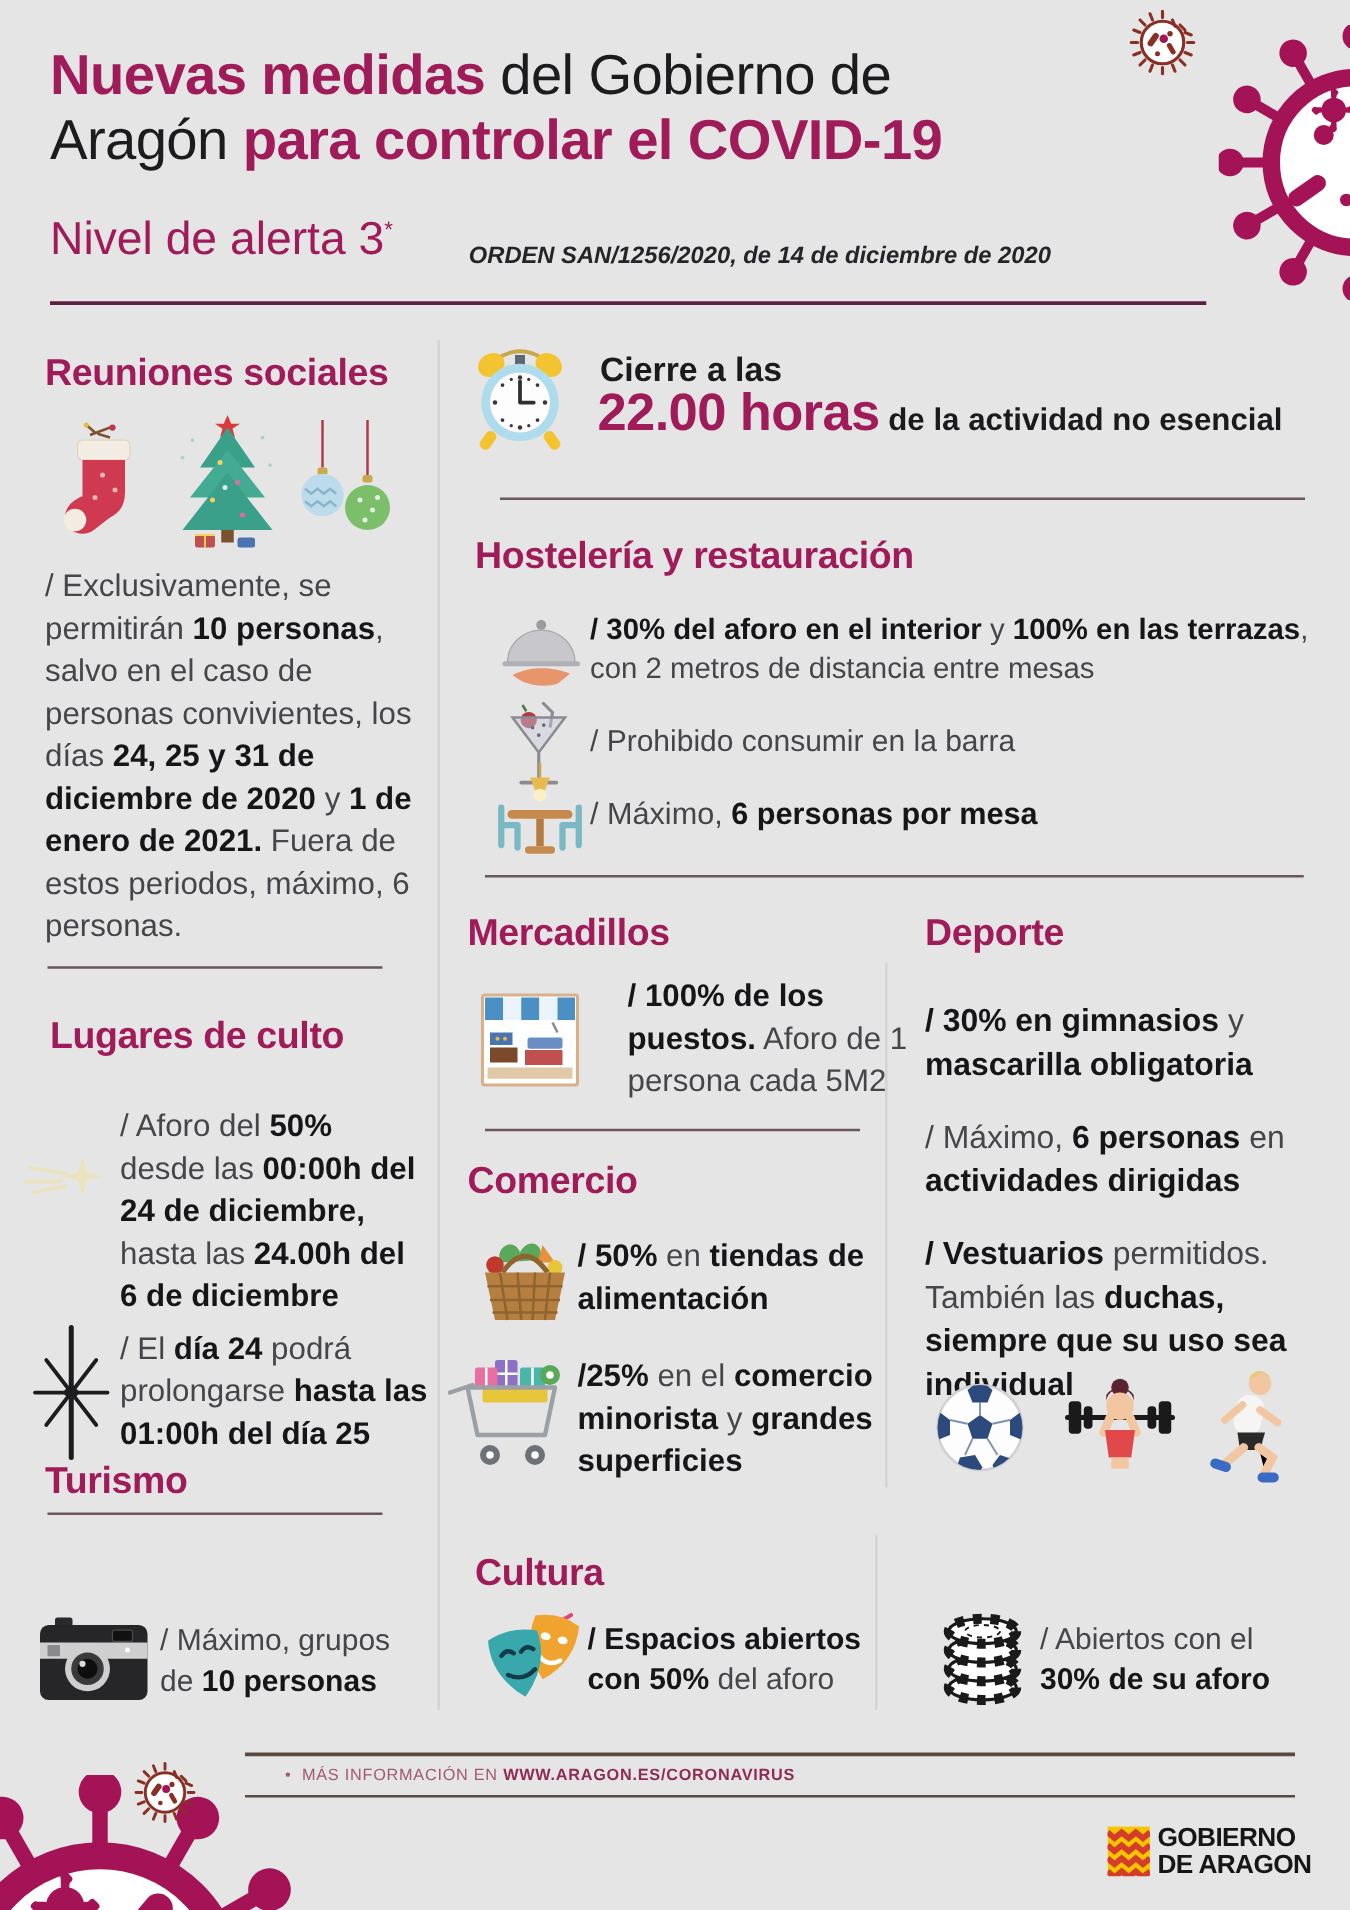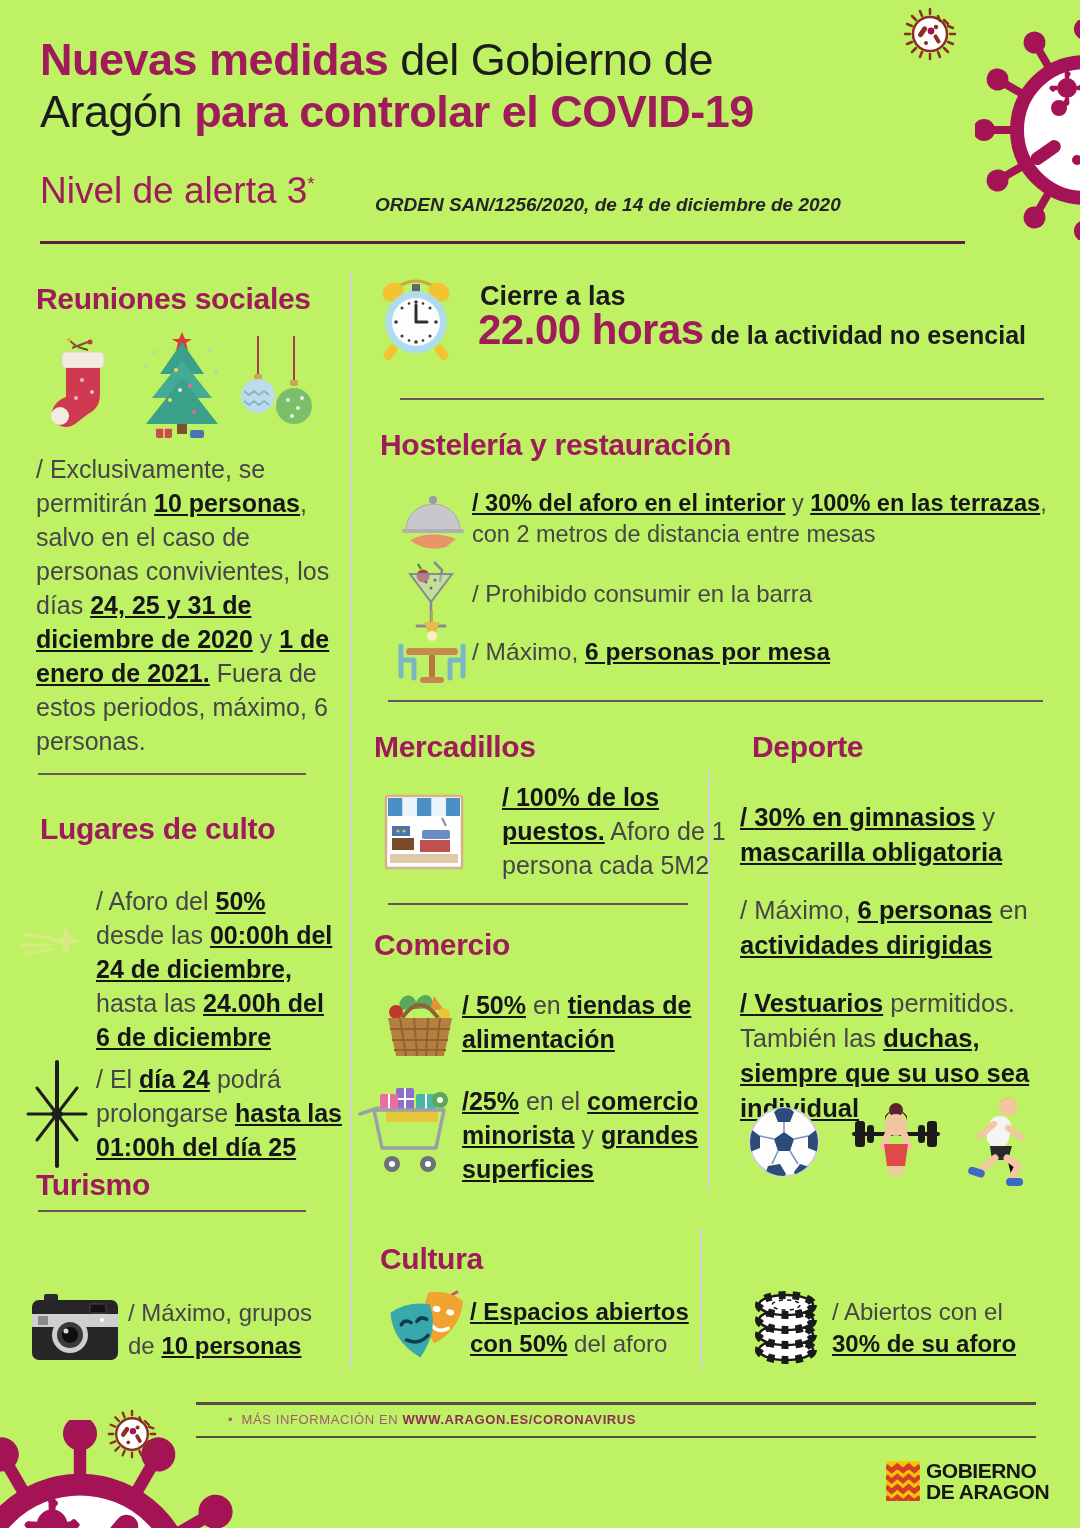--- a/index.html
+++ b/index.html
@@ -1,23 +1,23 @@
 <!DOCTYPE html>
 <html><head>
 <meta charset="utf-8">
 <style>
   html,body{margin:0;padding:0;background:#fff;}
-  #page{position:relative;width:1080px;height:1528px;background:#bef264;overflow:hidden;
+  #page{position:relative;width:1080px;height:1528px;background:#e5e5e5;overflow:hidden;
         font-family:"Liberation Sans","DejaVu Sans",sans-serif;color:#3f3d40;}
   .abs{position:absolute;}
   .h1{font-size:45px;line-height:52px;letter-spacing:-.5px;color:#1c1b1d;font-weight:400;}
   .h1 .mk{color:#9f1b5a;font-weight:700;}
   .h2{color:#9f1b5a;font-weight:700;font-size:30px;letter-spacing:-.3px;}
   .rich{color:#47454a;}
-  .rich .b{font-weight:700;color:#161518;text-decoration:underline;}
+  .rich .b{font-weight:700;color:#161518;}
   .hr{background:#6a565e;height:2px;}
   .vr{background:#d4d4d6;width:2px;}
   .footrule{background:#5a4a44;height:2px;}
   .sup{font-size:18px;vertical-align:super;}
   .logo-txt{font-weight:700;color:#161616;font-size:21px;line-height:21px;letter-spacing:-.5px;}
   .finfo{font-size:13px;letter-spacing:.6px;color:#a25a72;}
   .finfo .b{font-weight:700;color:#8e2c55;}
   svg{display:block;}
 </style>
 </head>
@@ -341,21 +341,21 @@
       <path d="M4,30 L22,24" stroke="#9aa0a6" stroke-width="3.5" stroke-linecap="round"></path>
       <path d="M18,26 L88,26 L80,64 L26,64 Z" fill="none" stroke="#9aa0a6" stroke-width="3.5" stroke-linejoin="round"></path>
       <circle cx="36" cy="80" r="8" fill="#6d7278"></circle>
         <circle cx="72" cy="80" r="8" fill="#6d7278"></circle>
       <circle cx="36" cy="80" r="3" fill="#fff"></circle>
         <circle cx="72" cy="80" r="3" fill="#fff"></circle>
     </svg>
   </div>
   <div class="abs rich" style="left:462px;top:1084px;width:250px;font-size:25px;line-height:34px;"><span class="b">/</span><span class="b">25%</span><span> en el </span><span class="b">comercio minorista</span><span> y </span><span class="b">grandes superficies</span></div>
 
-  <div class="abs h2" style="left:740px;top:730px;margin-left:12px;">Deporte</div>
+  <div class="abs h2" style="left:740px;top:730px;">Deporte</div>
   <div class="abs rich" style="left:740px;top:800px;width:308px;font-size:25.5px;line-height:35px;"><span class="b">/ </span><span class="b">30% en gimnasios</span><span> y </span><span class="b">mascarilla obligatoria</span></div>
   <div class="abs rich" style="left:740px;top:893px;width:308px;font-size:25.5px;line-height:35px;"><span>/ Máximo, </span><span class="b">6 personas</span><span> en </span><span class="b">actividades dirigidas</span></div>
   <div class="abs rich" style="left:740px;top:986px;width:310px;font-size:25.5px;line-height:35px;"><span class="b">/ </span><span class="b">Vestuarios</span><span> permitidos. También las </span><span class="b">duchas, siempre que su uso sea individual</span></div>
 
   <div class="abs" style="left:746px;top:1104px;">
     <svg width="76" height="76" viewBox="0 0 76 76">
       <clipPath id="ballclip">
           <circle cx="38" cy="38" r="34"></circle>
         </clipPath>
       <circle cx="38" cy="38" r="34" fill="#fdfdfd" stroke="#d0d0d4" stroke-width="2"></circle>

